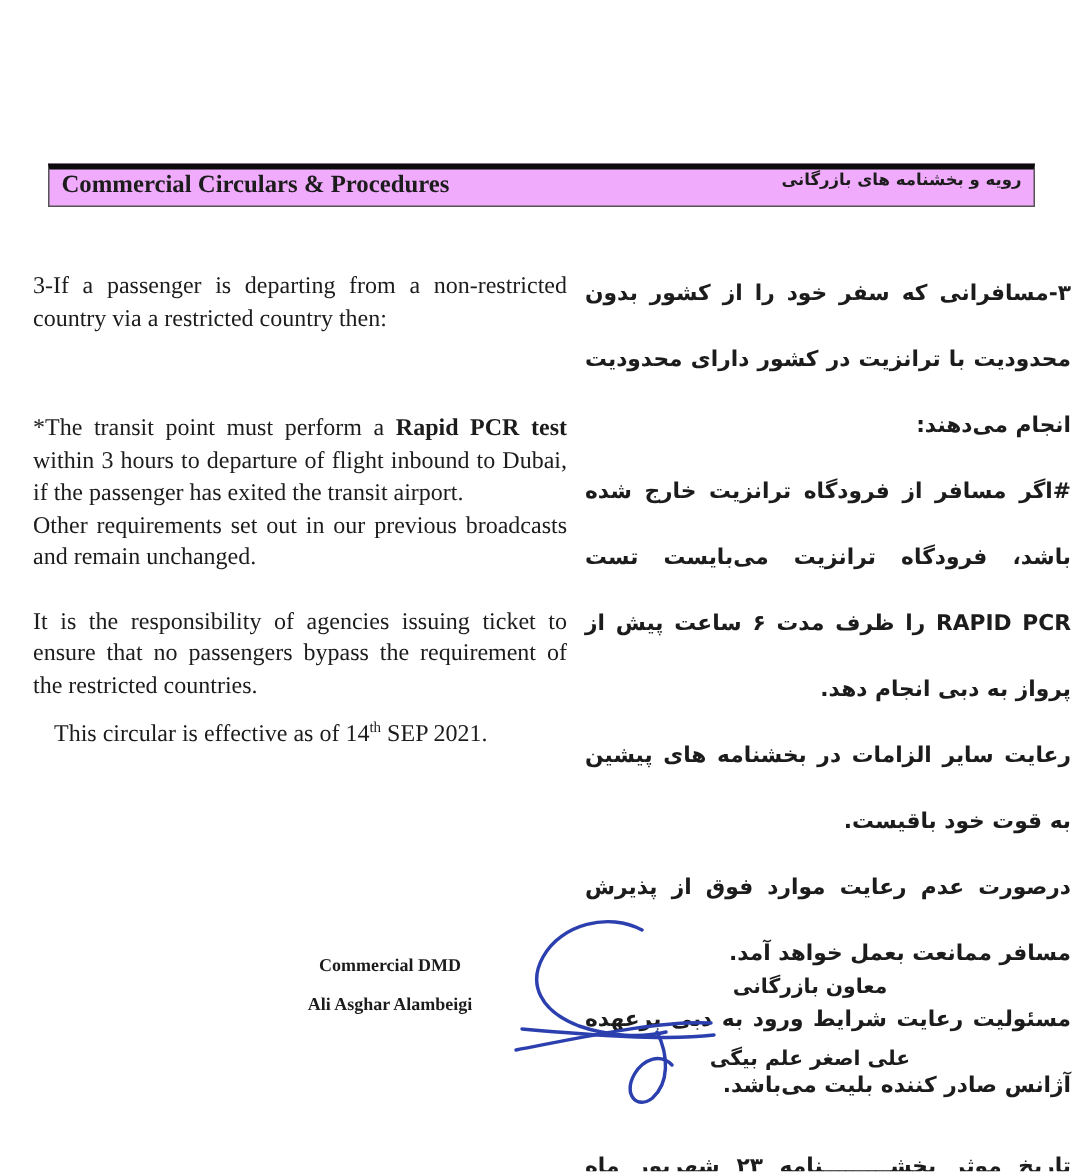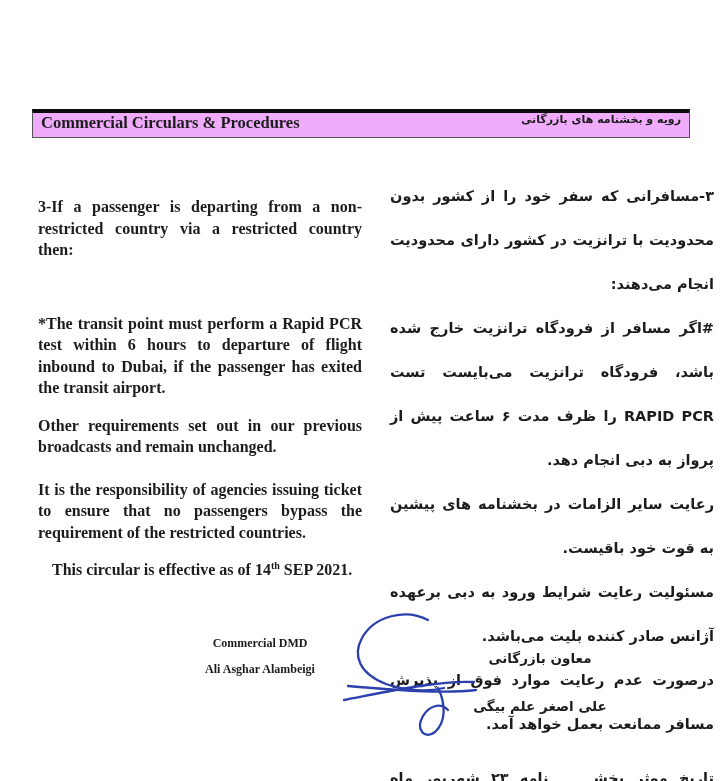--- a/index.html
+++ b/index.html
@@ -31,21 +31,21 @@
     display:flex;justify-content:space-between;align-items:flex-start;padding:0 8px;
     background:#f0abfc;
   }
   .header-en{font-weight:bold;font-size:16.5px;font-family:"Liberation Serif",serif;}
   .header-fa{font-weight:bold;font-size:11px;font-family:"DejaVu Sans",sans-serif;direction:rtl;}
   
   .col-en{
     position:absolute;left:22px;top:180px;width:356px;
     font-size:16px;line-height:21.5px;text-align:justify;
   }
-  .col-en p{margin:16px;font-weight:bold;}
+  .col-en p{margin:0;}
   .col-en .p2{margin-top:52px;}
   .col-en .p5{margin-top:21px;}
   .col-en .p6{margin-top:11px;}
   .indent{text-indent:14px;}
   .col-en sup{font-size:10px;line-height:0;}
   
   .col-fa{
     position:absolute;left:390px;top:174px;width:324px;
     direction:rtl;text-align:justify;
     font-family:"DejaVu Sans",sans-serif;font-weight:bold;
@@ -72,32 +72,32 @@
 <div class="page">
 
 
   <div class="header-bar">
     <div class="header-en">Commercial Circulars &amp; Procedures</div>
     <div class="header-fa">رویه و بخشنامه های بازرگانی</div>
   </div>
 
   <div class="col-en">
     <p class="p1">3-If a passenger is departing from a non-restricted country via a restricted country then:</p>
-    <p class="p2"><span>*The transit point must perform a </span><b>Rapid PCR test</b><span> within 6 hours to departure of flight inbound to Dubai, if the passenger has exited the transit airport.</span></p>
+    <p class="p2"><span>*The transit point must perform a </span><b>Rapid PCR test</b><span> within 3 hours to departure of flight inbound to Dubai, if the passenger has exited the transit airport.</span></p>
     <p class="p3">Other requirements set out in our previous broadcasts and remain unchanged.</p>
     <p class="p5">It is the responsibility of agencies issuing ticket to ensure that no passengers bypass the requirement of the restricted countries.</p>
     <p class="p6 indent"><span>This circular is effective as of 14</span><sup>th</sup><span> SEP  2021.</span></p>
   </div>
 
   <div class="col-fa">
     <p>۳-مسافرانی که سفر خود را از کشور بدون محدودیت با ترانزیت در کشور دارای محدودیت انجام می‌دهند:</p>
     <p>#اگر مسافر از فرودگاه ترانزیت خارج شده باشد، فرودگاه ترانزیت می‌بایست تست RAPID PCR را ظرف مدت ۶ ساعت پیش از پرواز به دبی انجام دهد.</p>
     <p>رعایت سایر الزامات در بخشنامه های پیشین به قوت خود باقیست.</p>
+    <p>درصورت عدم رعایت موارد فوق از پذیرش مسافر ممانعت بعمل خواهد آمد.</p>
     <p>مسئولیت رعایت شرایط ورود به دبی برعهده آژانس صادر کننده بلیت می‌باشد.</p>
-    <p>درصورت عدم رعایت موارد فوق از پذیرش مسافر ممانعت بعمل خواهد آمد.</p>
     <p class="fa-date">تاریخ موثر بخشـــــــــنامه ۲۳ شهریور ماه ۱۴۰۰ (چهاردهم سپتامبر ۲۰۲۱) می‌باشد.</p>
   </div>
 
   <div class="sig-en">
     <div class="role">Commercial DMD</div>
     <div class="name">Ali Asghar Alambeigi</div>
   </div>
 
   <svg class="sig-svg" width="148" height="138" viewBox="0 0 148 138" aria-hidden="true">
     <g fill="none" stroke="#2b3fae" stroke-width="2.3" stroke-linecap="round">

